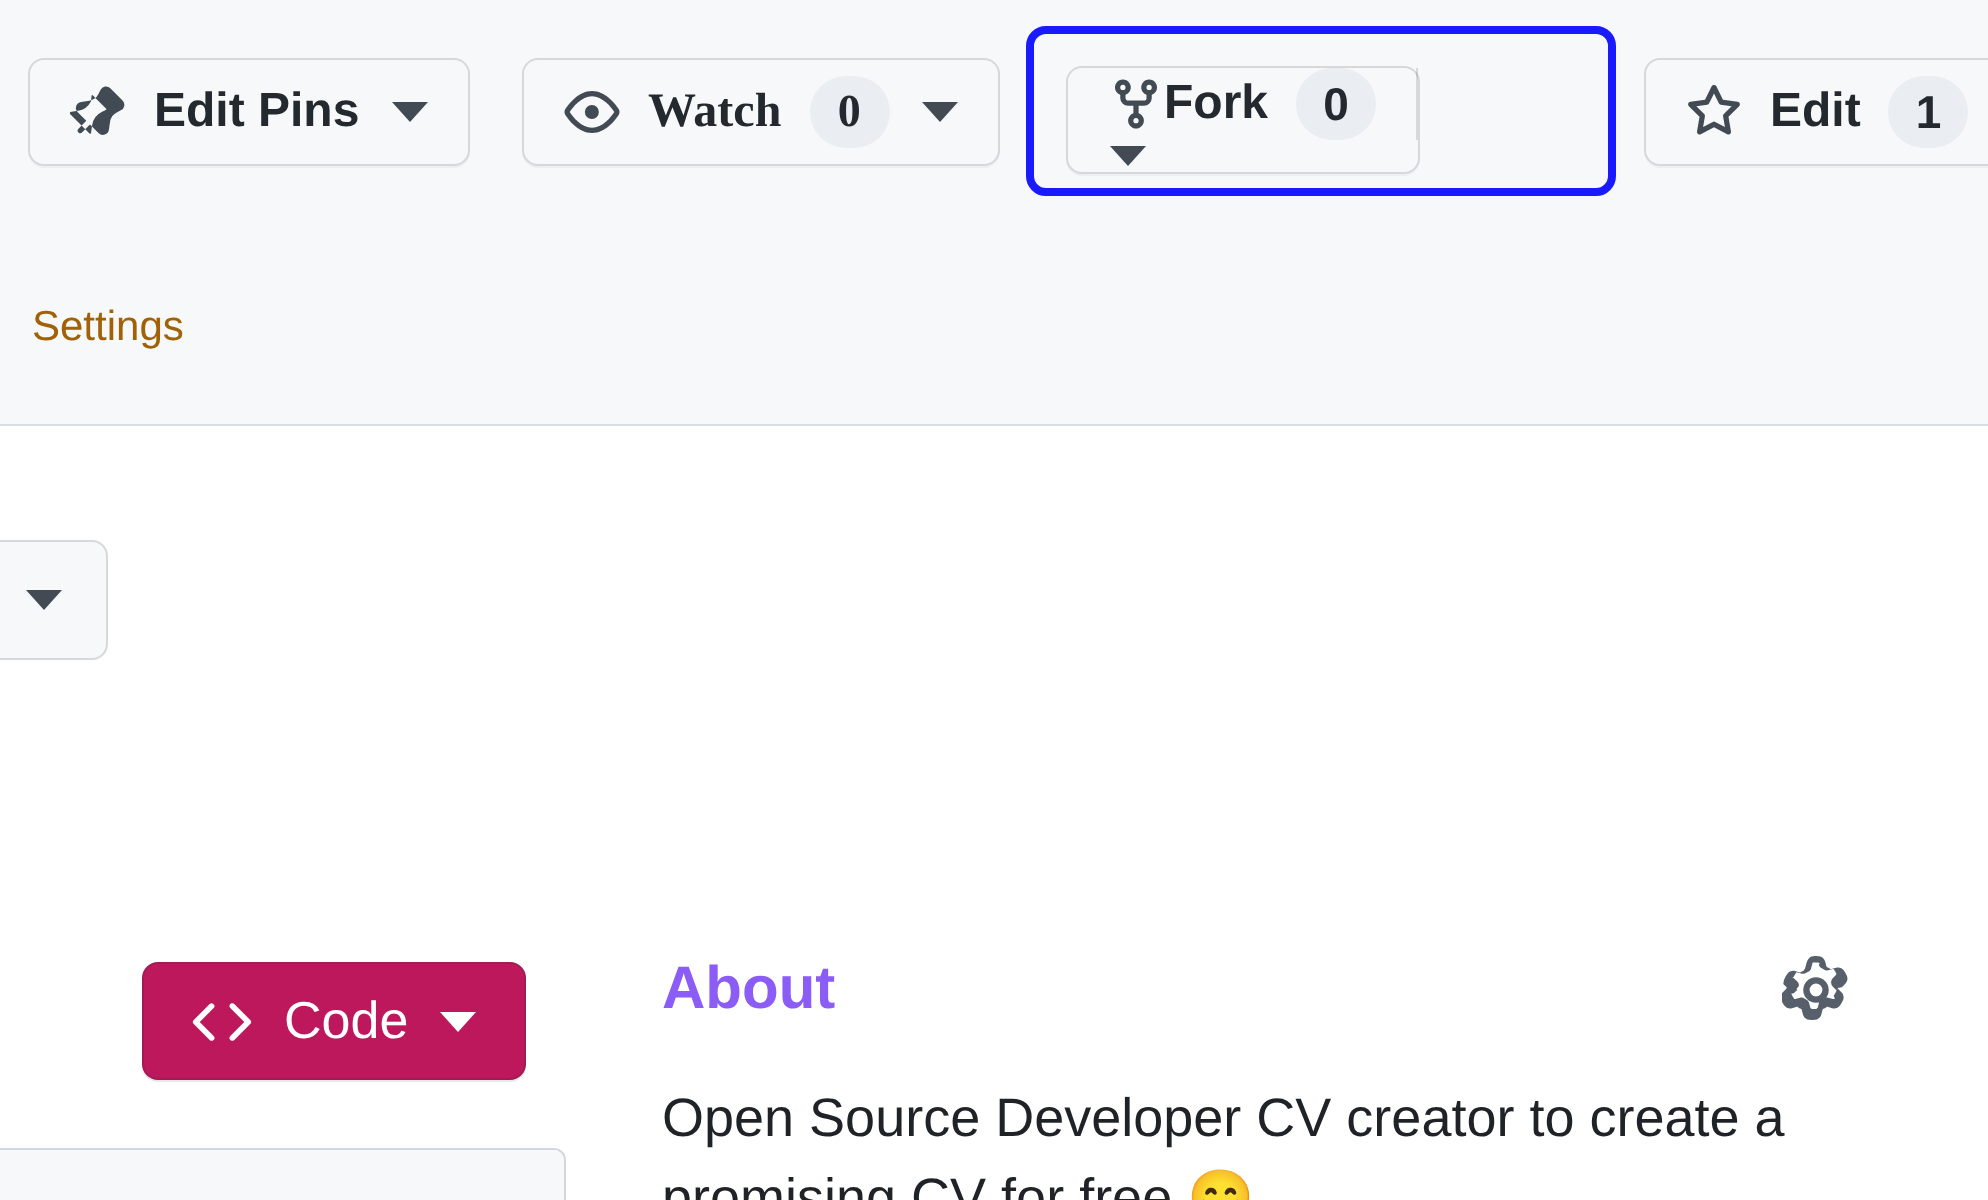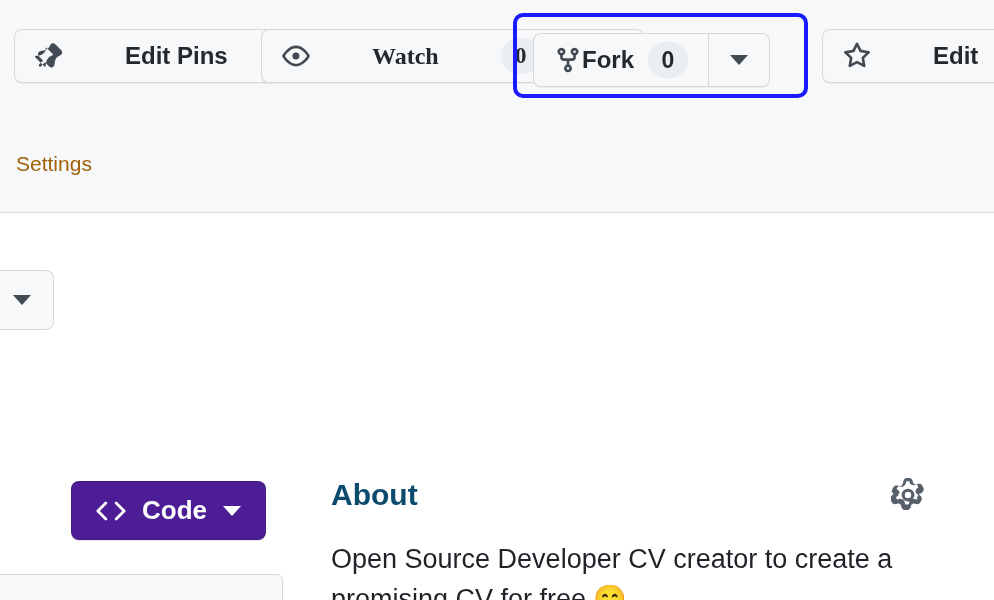--- a/index.html
+++ b/index.html
@@ -41,21 +41,20 @@
     border: 1px solid rgba(31,35,40,0.15);
     border-radius: 8px;
     height: 54px;
     padding: 0 20px;
     font-size: 24px;
     font-weight: 600;
     color: #24292f;
     cursor: pointer;
     white-space: nowrap;
     box-shadow: 0 1px 0 rgba(31,35,40,0.04);
-    gap: 48px;
   }
 
   .btn .lbl { margin-left: 14px; }
 
   .counter {
     display: inline-flex;
     align-items: center;
     justify-content: center;
     min-width: 40px;
     height: 36px;
@@ -103,20 +102,21 @@
   }
   #btn-fork-group {
     position: absolute;
     left: 16px; top: 16px;
     display: flex;
     background: #f6f8fa;
     border: 1px solid rgba(31,35,40,0.15);
     border-radius: 8px;
     height: 54px;
     box-shadow: 0 1px 0 rgba(31,35,40,0.04);
+    flex-direction: column;
   }
   #btn-fork-group .seg-main {
     display: flex;
     align-items: center;
     padding: 0 20px;
     font-size: 24px;
     font-weight: 600;
     color: #24292f;
     cursor: pointer;
     border-right: 1px solid rgba(31,35,40,0.15);
@@ -175,26 +175,26 @@
   }
 
   
   #btn-code {
     position: absolute;
     left: 71px; top: 267px;
     display: flex;
     align-items: center;
     height: 59px;
     padding: 0 24px;
-    background: #4c1d95;
+    background: #be185d;
     border: 1px solid rgba(27,31,36,0.15);
     border-radius: 8px;
     color: #ffffff;
     font-size: 26px;
-    font-weight: 700;
+    font-weight: 400;
     cursor: pointer;
     box-shadow: 0 1px 0 rgba(27,31,36,0.1);
   }
   #btn-code .lbl { margin-left: 16px; }
   #btn-code .caret-w {
     width: 0; height: 0;
     border-left: 9px solid transparent;
     border-right: 9px solid transparent;
     border-top: 10px solid #ffffff;
     margin-left: 16px;
@@ -233,21 +233,21 @@
 
   .about-head {
     display: flex;
     align-items: center;
     justify-content: space-between;
     width: 594px;
   }
   .about-title {
     font-size: 30px;
     font-weight: 700;
-    color: #0c4a6e;
+    color: #8b5cf6;
   }
   #about-gear { cursor: pointer; display:block; }
 
   .about-desc {
     margin-top: 28px;
     width: 580px;
     font-size: 27px;
     line-height: 1.48;
     color: #1f2328;
   }

